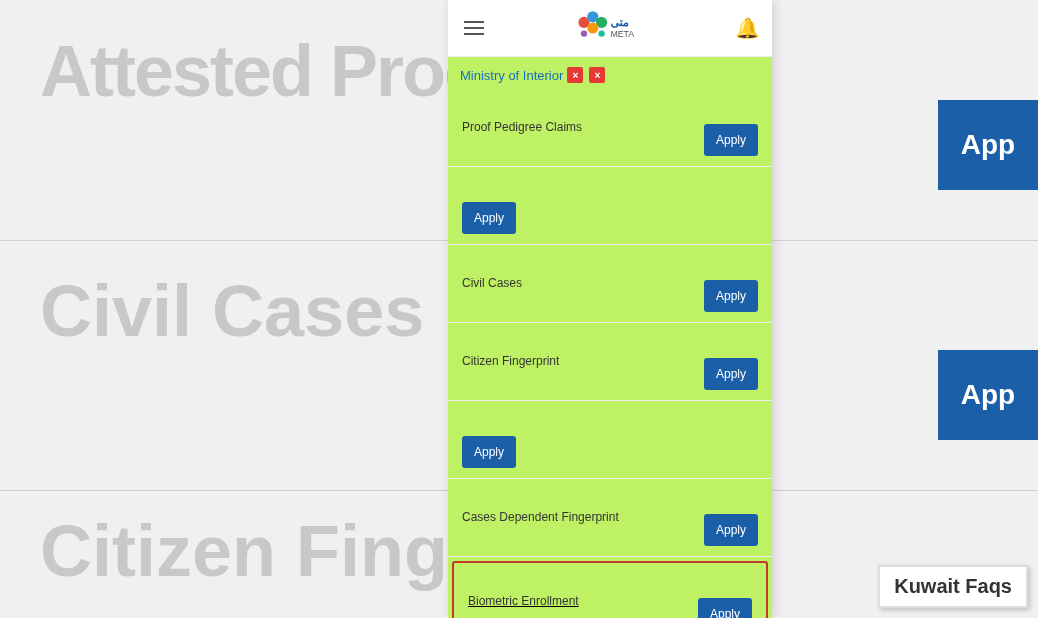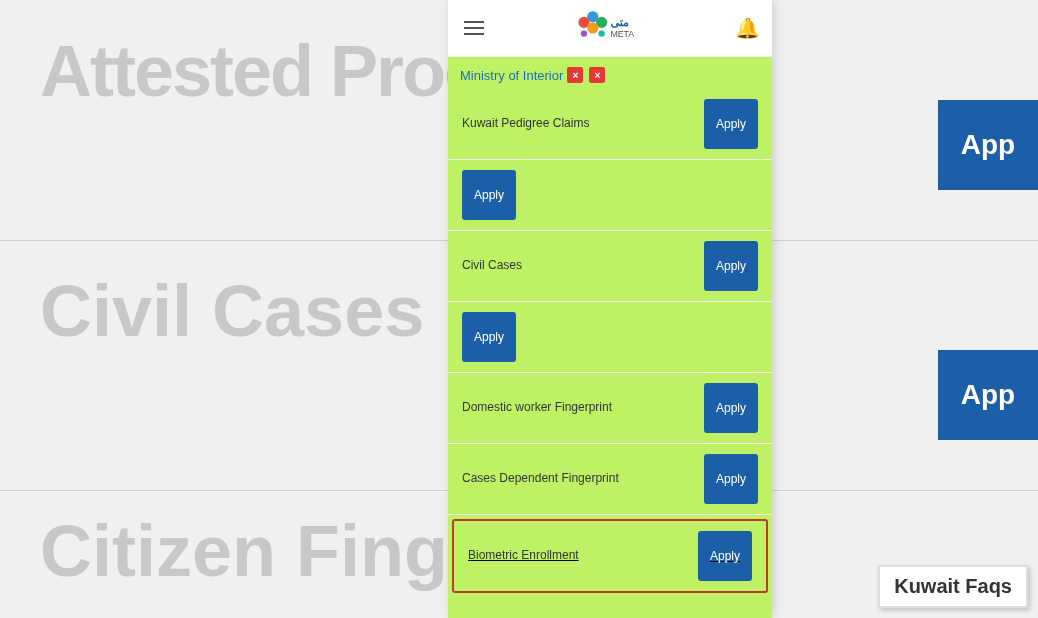--- a/index.html
+++ b/index.html
@@ -243,25 +243,26 @@
       line-height: 1.3;
       flex: 1;
       padding-right: 8px;
     }
 
     .apply-btn {
       background: #1a5fa8;
       color: white;
       border: none;
       border-radius: 3px;
-      padding: 18px 12px;
+      padding: 9px 12px;
       font-size: 12px;
       cursor: pointer;
       white-space: nowrap;
       font-weight: 500;
+      margin-top: 25px;
     }
   </style>
 </head>
 <body>
 
 <div class="bg-content">
   <div class="bg-text-1">Attested Proof</div>
   <div class="bg-divider-1"></div>
   <div class="bg-text-2">Civil Cases</div>
   <div class="bg-divider-2"></div>
@@ -311,35 +312,35 @@
       <button class="breadcrumb-x">×</button>
     </div>
     <div class="breadcrumb-tag">
       <button class="breadcrumb-x">×</button>
     </div>
   </div>
 
   <div class="service-list">
 
   <div class="service-item">
-        <span class="service-name">Kuwait Pedigree Claims</span>
+        <span class="service-name">Proof Pedigree Claims</span>
         <button class="apply-btn">Apply</button>
       </div>
       <div class="service-item">
         <button class="apply-btn">Apply</button>
       </div>
       <div class="service-item">
         <span class="service-name">Civil Cases</span>
         <button class="apply-btn">Apply</button>
       </div>
       <div class="service-item">
-        <button class="apply-btn">Apply</button>
-      </div>
-      <div class="service-item">
-        <span class="service-name">Domestic worker Fingerprint</span>
+        <span class="service-name">Citizen Fingerprint</span>
+        <button class="apply-btn">Apply</button>
+      </div>
+      <div class="service-item">
         <button class="apply-btn">Apply</button>
       </div>
       <div class="service-item">
         <span class="service-name">Cases Dependent Fingerprint</span>
         <button class="apply-btn">Apply</button>
       </div>
       <div class="service-item highlighted">
         <span class="service-name">Biometric Enrollment</span>
         <button class="apply-btn">Apply</button>
       </div>

